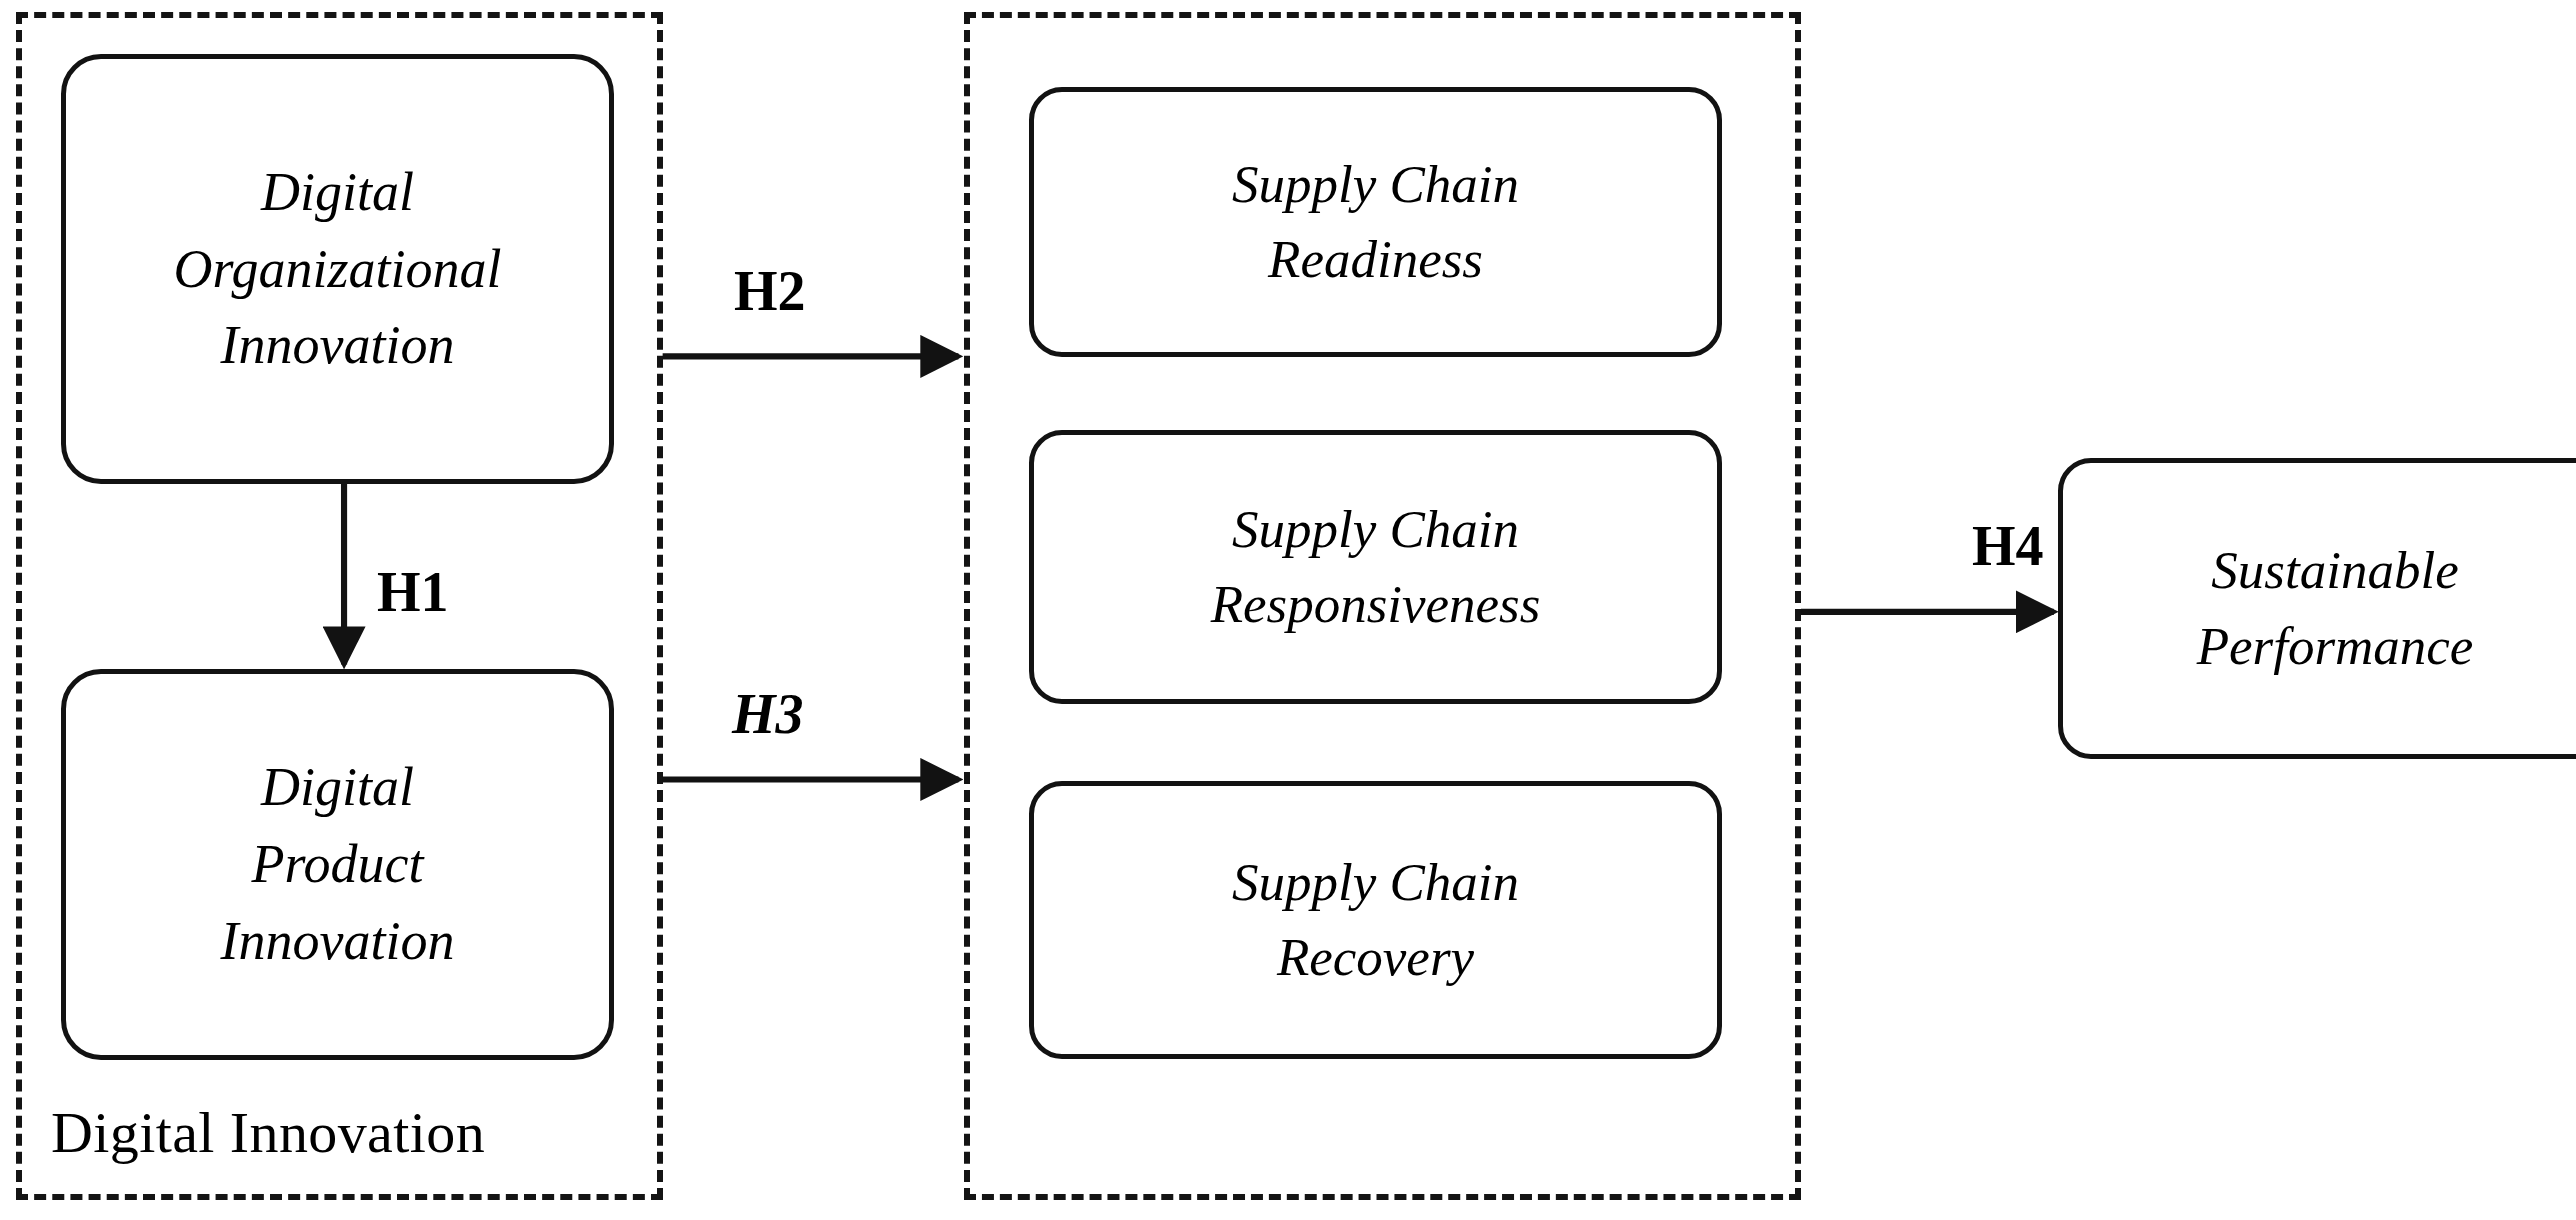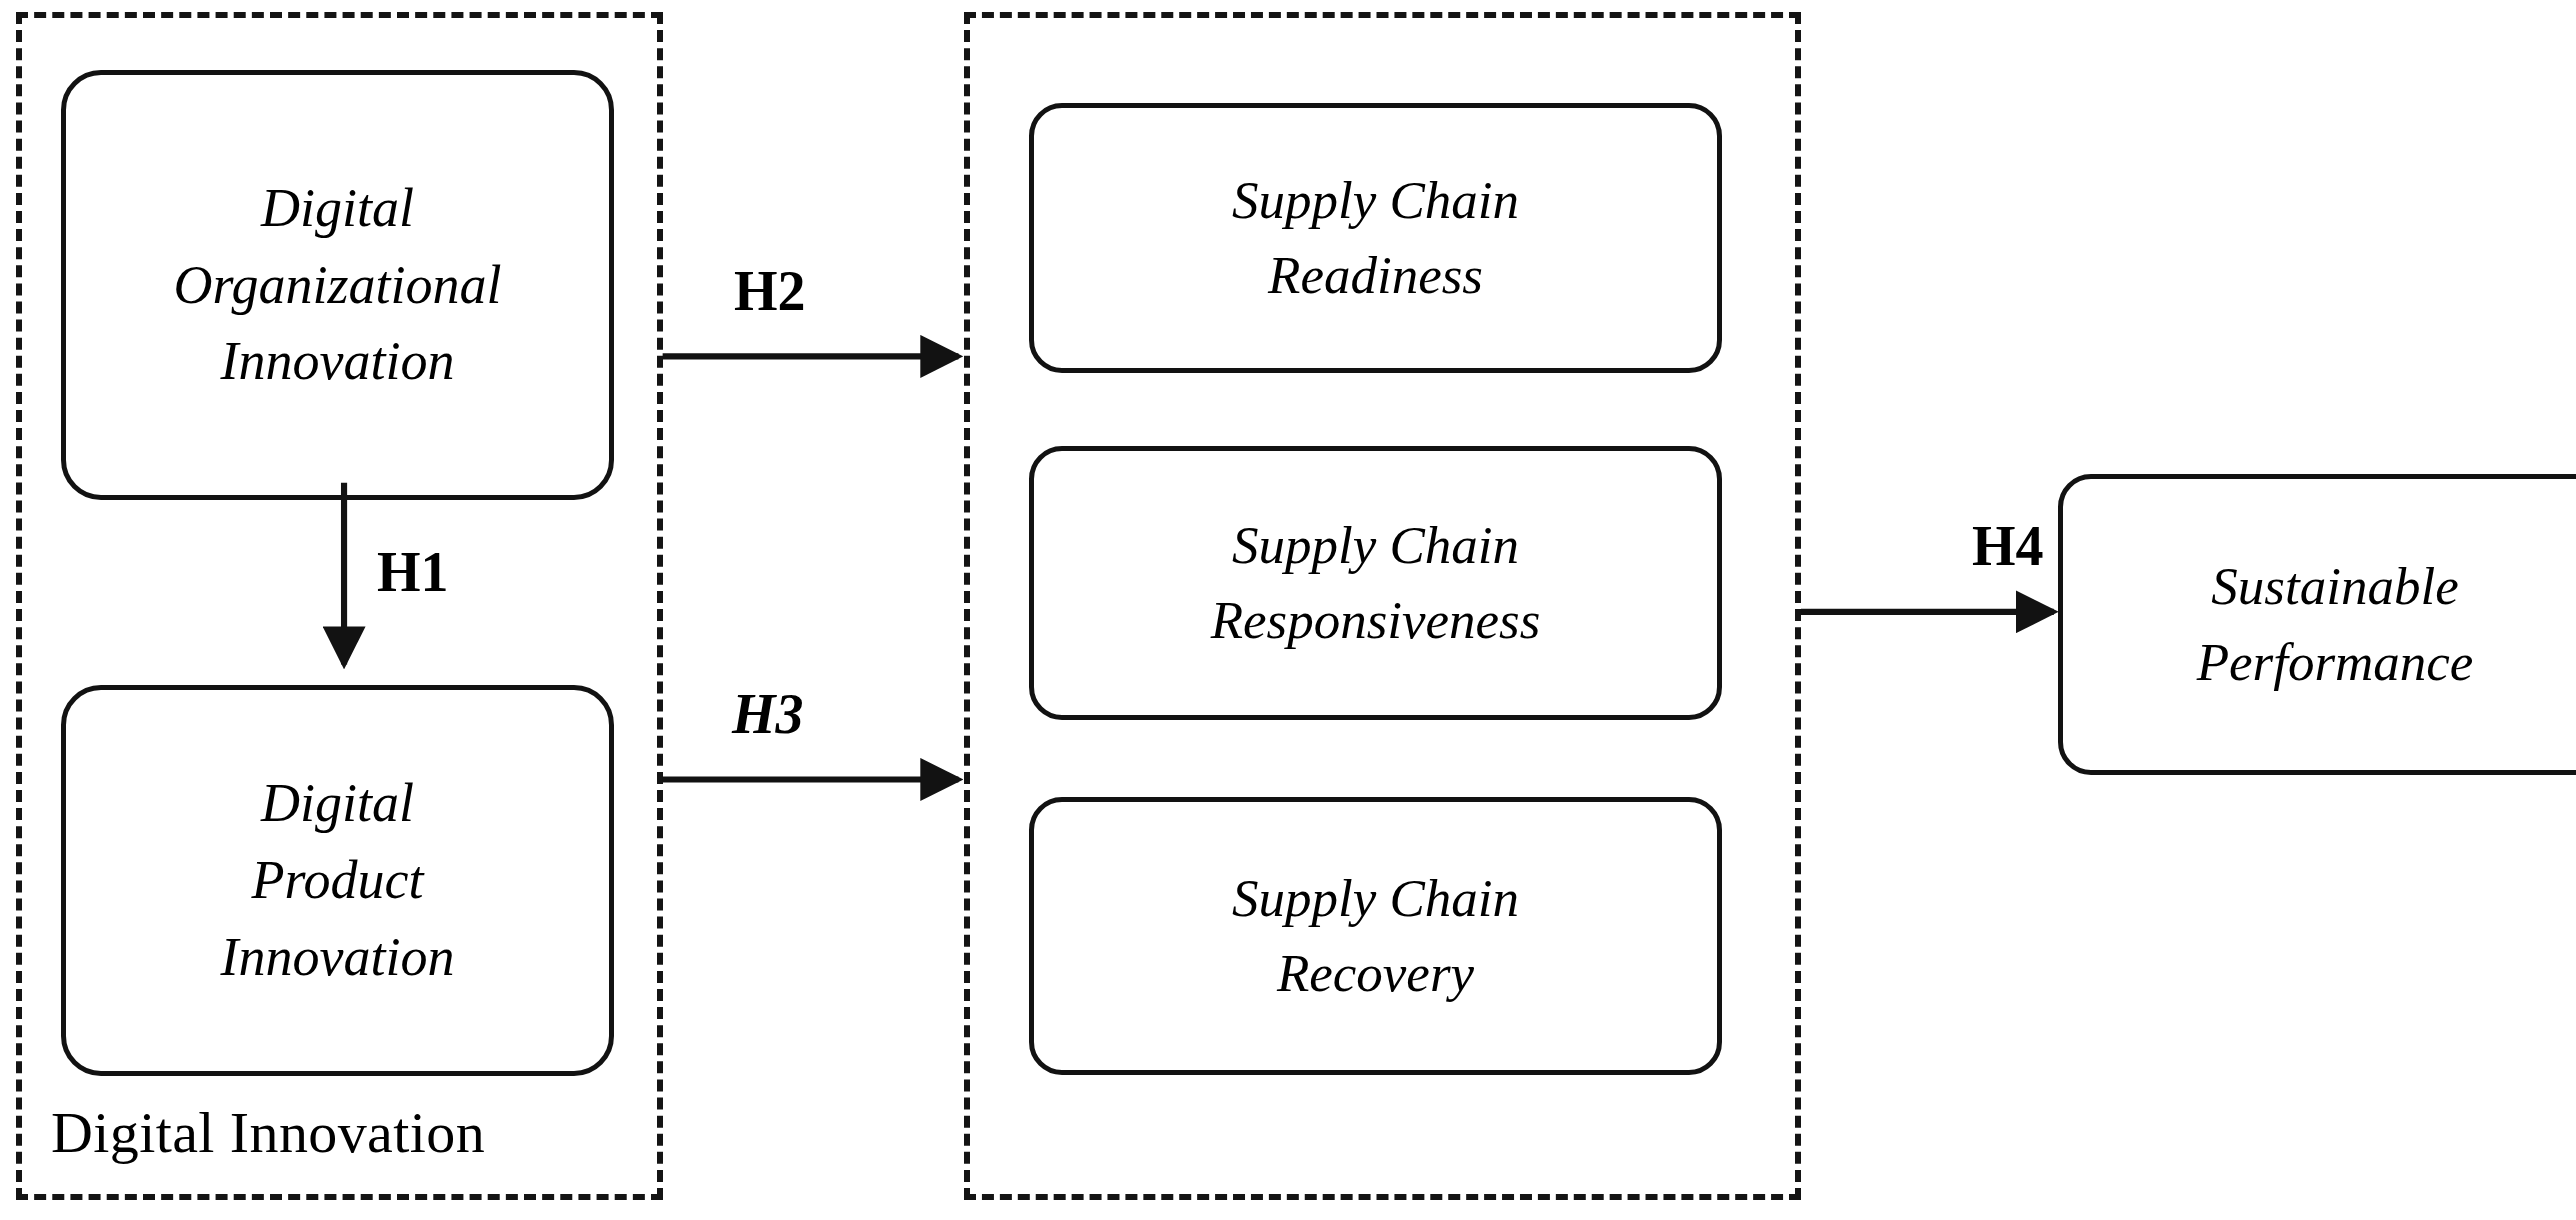--- a/index.html
+++ b/index.html
@@ -57,21 +57,20 @@
     border-radius: 40px;
     background: #ffffff;
     display: flex;
     align-items: center;
     justify-content: center;
     text-align: center;
     font-style: italic;
     color: #000000;
     line-height: 1.42;
     padding: 5.3px 16px;
-    margin-top: 16px;
   }
   #box-digital-organizational-innovation {
     left: 61px;  top: 54px;
     width: 553px; height: 430px;
     font-size: 54px;
   }
   #box-digital-product-innovation {
     left: 61px;  top: 669px;
     width: 553px; height: 391px;
     font-size: 54px;
@@ -110,21 +109,21 @@
   }
   .hyp-label {
     position: absolute;
     font-weight: bold;
     font-style: normal;
     font-size: 56px;
     color: #000000;
     white-space: nowrap;
     line-height: 1;
   }
-  #label-h1 { left: 377px;  top: 544px; }
+  #label-h1 { left: 377px;  top: 564px; }
   #label-h2 { left: 734px;  top: 263px; }
   #label-h3 { left: 732px;  top: 686px; font-style: italic; }
   #label-h4 { left: 1972px; top: 518px; }
 </style>
 </head>
 <body>
 
 <div id="canvas">
 
   <div class="group-panel" id="group-digital-innovation"></div>

